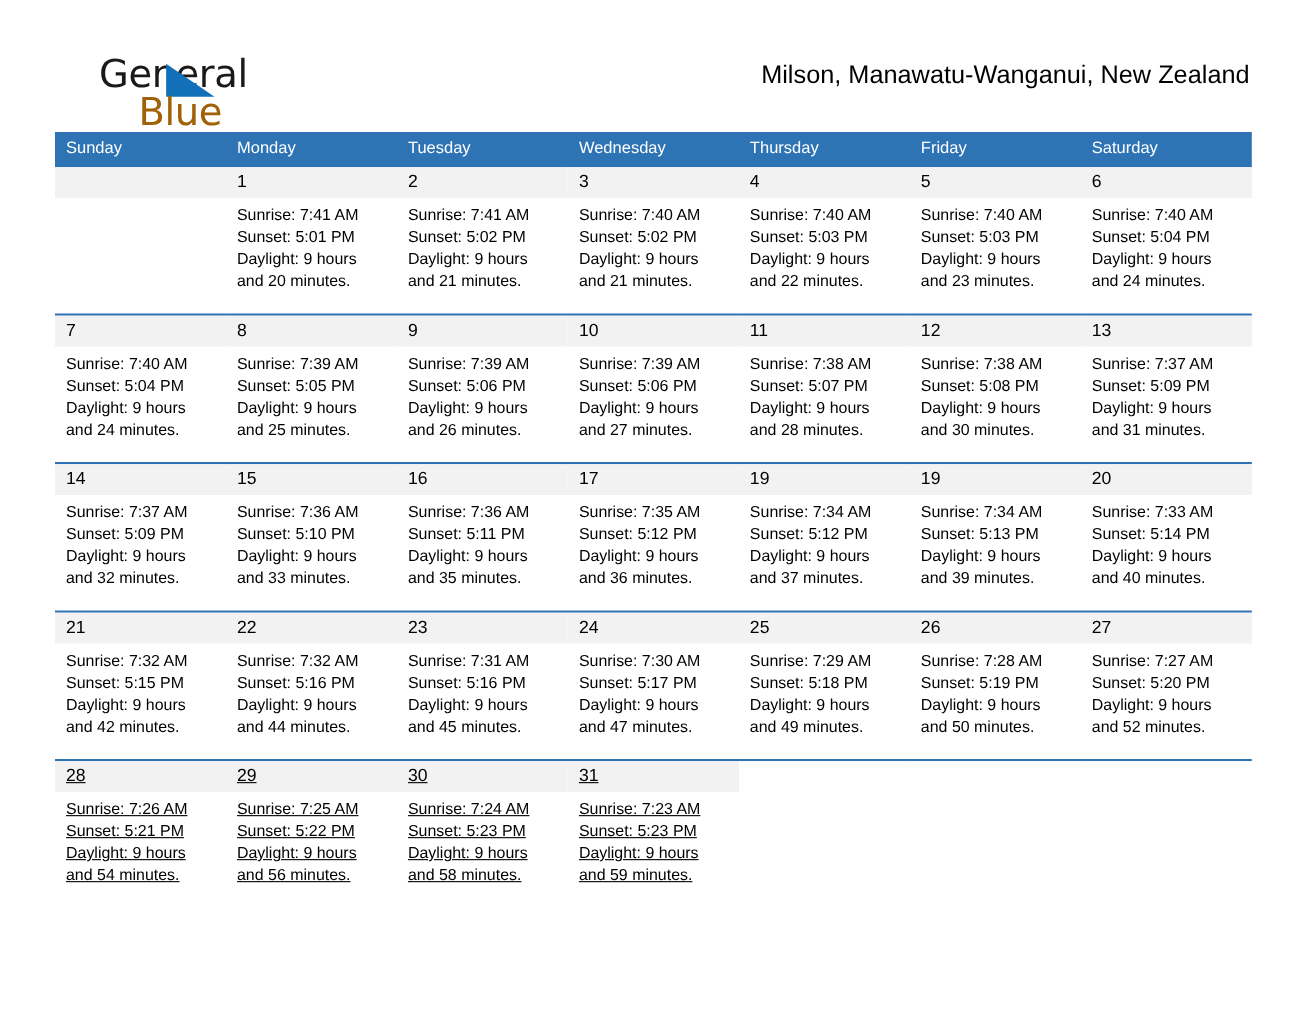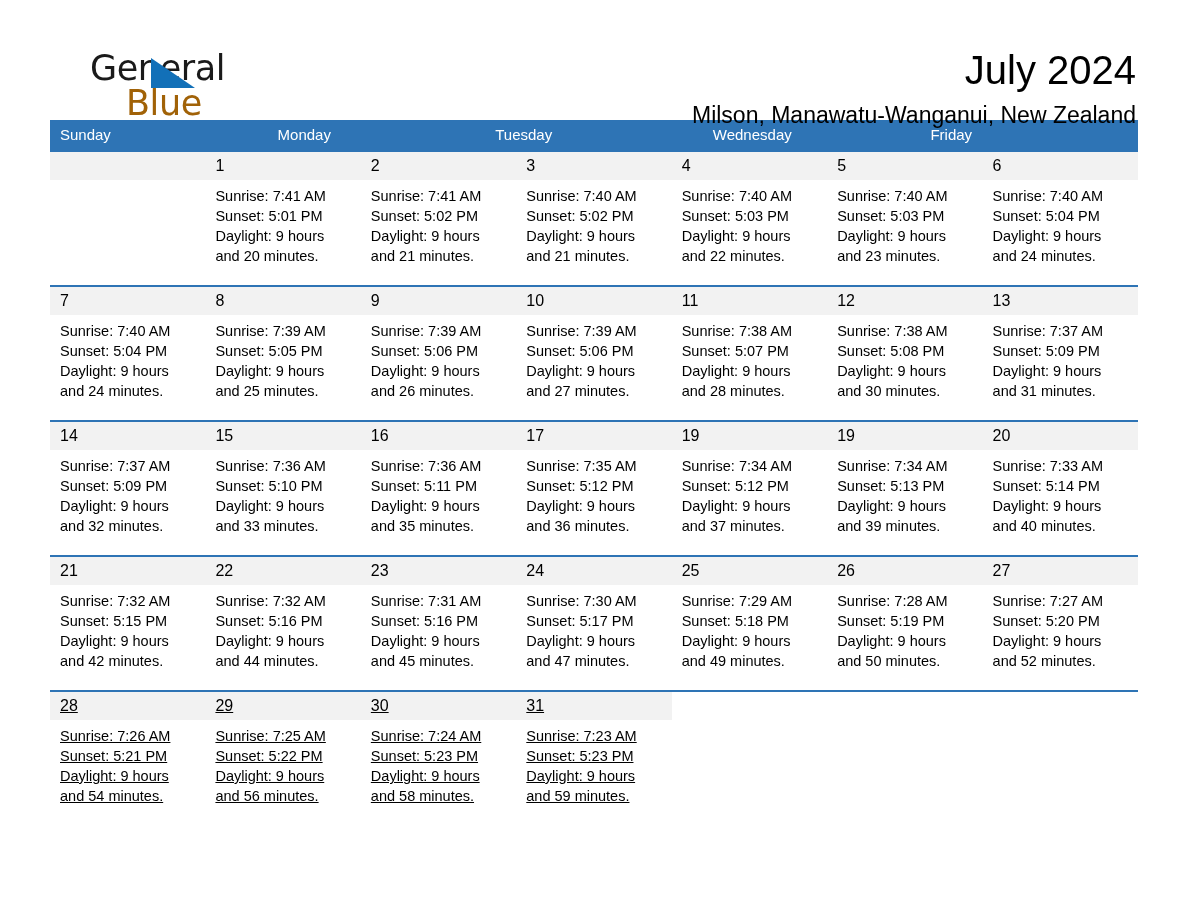--- a/index.html
+++ b/index.html
@@ -84,21 +84,21 @@
     color: #000;
   }
 
   
   .calendar {
     width: 1088px;
     margin-top: 8px;
   }
   .weekday-row {
     display: grid;
-    grid-template-columns: repeat(5, 1fr);
+    grid-template-columns: repeat(7, 1fr);
     background: #2e74b5;
     height: 30px;
   }
   .weekday-cell {
     color: #ffffff;
     font-size: 15px;
     line-height: 30px;
     padding-left: 10px;
     white-space: nowrap;
   }
@@ -136,31 +136,31 @@
 
 <div class="page">
 
   <div class="header">
     <div class="logo">
       <span class="logo-general">General</span>
       <span class="logo-triangle"></span>
       <span class="logo-blue">Blue</span>
     </div>
     <div class="title-block">
-      <div class="cal-title">July 2024</div>
       <div class="cal-subtitle">Milson, Manawatu-Wanganui, New Zealand</div>
     </div>
   </div>
 
   <div class="calendar">
     <div class="weekday-row">
       <div class="weekday-cell">Sunday</div>
       <div class="weekday-cell">Monday</div>
       <div class="weekday-cell">Tuesday</div>
       <div class="weekday-cell">Wednesday</div>
+      <div class="weekday-cell">Thursday</div>
       <div class="weekday-cell">Friday</div>
       <div class="weekday-cell">Saturday</div>
     </div>
 
     <div class="week-row">
       <div class="day-cell empty">
         <div class="daynum-band"></div>
         <div class="day-info">
           <div></div>
           <div></div>

